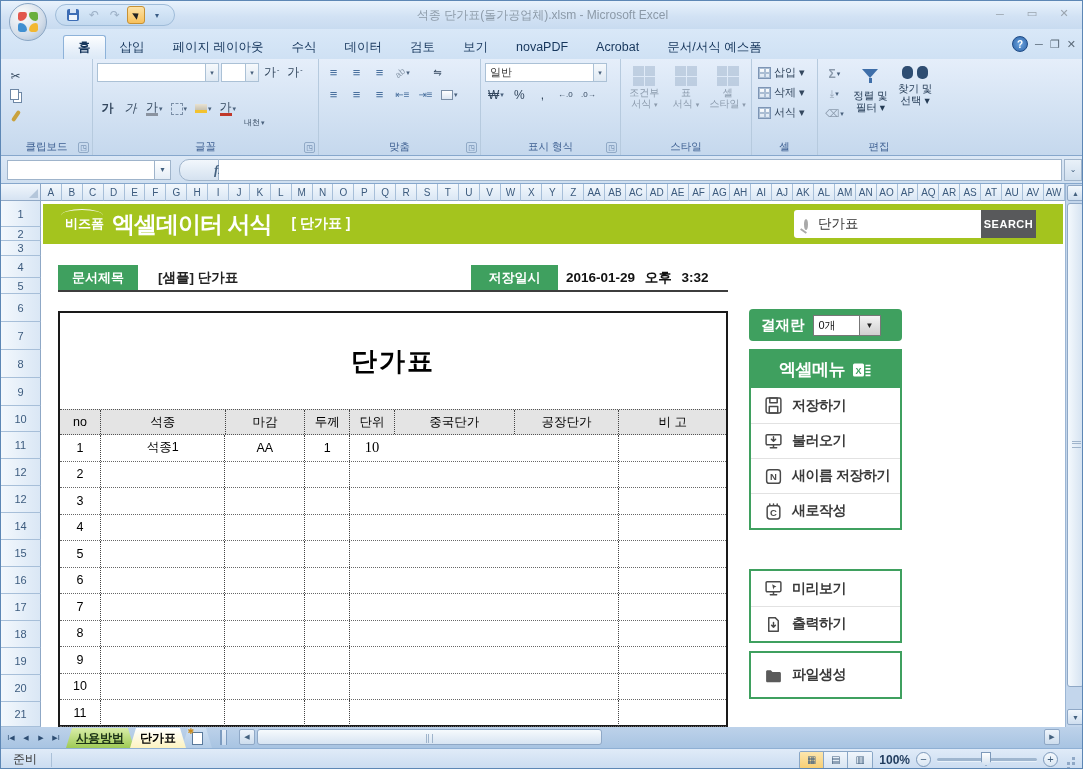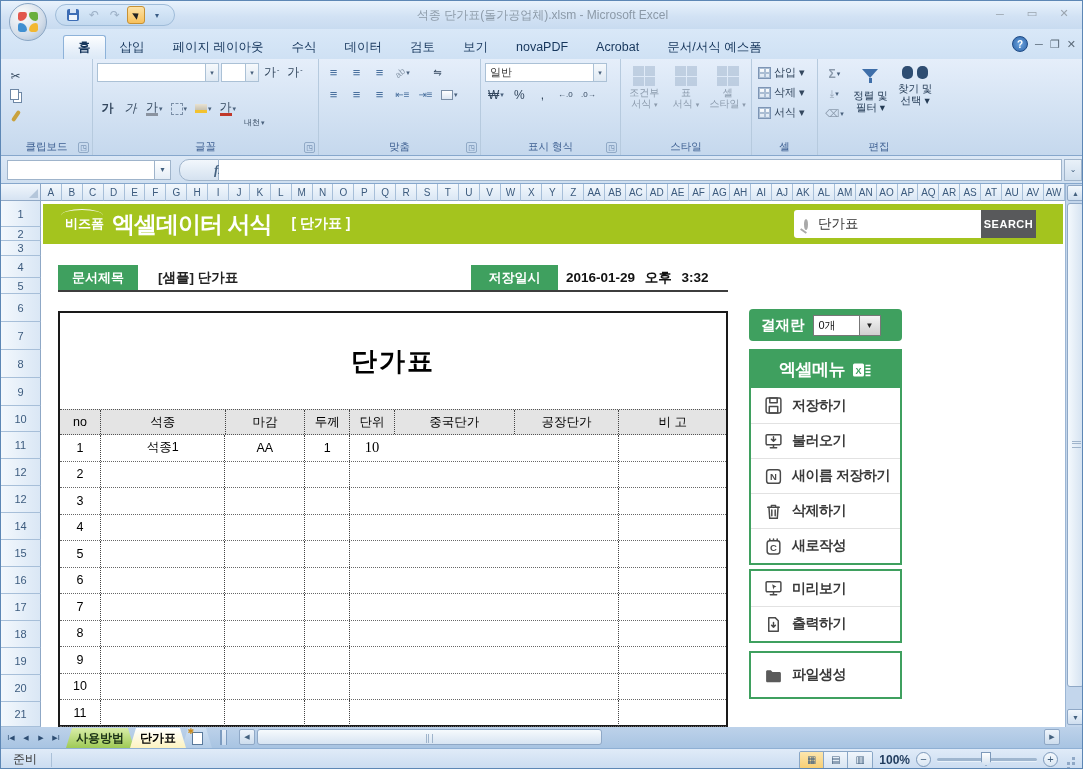--- a/index.html
+++ b/index.html
@@ -212,21 +212,21 @@
     box-shadow:0 -4px 0 #9fb4cb,0 -2px 0 #9fb4cb,0 0 0 #9fb4cb,0 2px 0 #9fb4cb; }
 
   
   .tabsrow { position:absolute; left:0; top:726px; width:1083px; height:21px;
     background:linear-gradient(#bdd2ea,#a8c4e2); display:flex; align-items:stretch; }
   .tabnav { display:flex; align-items:center; gap:1px; padding:0 3px; }
   .tn-btn { width:14px; height:15px; font-size:7px; color:#2d4d72; display:flex; align-items:center;
     justify-content:center; }
   .stab { display:flex; align-items:center; padding:0 10px; font-size:12px; color:#1c3317; font-weight:bold;
     clip-path:polygon(6px 0, calc(100% - 6px) 0, 100% 100%, 0 100%); margin-right:-4px; height:20px; margin-top:1px; }
-  .stab.usage { background:linear-gradient(#d8eda8,#9fca56); }
+  .stab.usage { background:linear-gradient(#d8eda8,#9fca56);text-decoration:underline; }
   .stab.active { background:linear-gradient(#ffffff,#fdf3c0); color:#000; z-index:2; }
   .newtab { width:30px; display:flex; align-items:center; justify-content:center; height:20px; margin-top:1px;
     background:linear-gradient(#cfe0f2,#b3cce7); clip-path:polygon(6px 0, calc(100% - 6px) 0, 100% 100%, 0 100%); }
   .newsheet-ico { width:11px; height:13px; background:#fff; border:1px solid #5a7a9c; position:relative; }
   .newsheet-ico::before { content:"✱"; position:absolute; left:-5px; top:-6px; font-size:8px; color:#c98a1e; }
   .tab-split { width:7px; height:15px; margin:3px 2px 0 8px; border-left:2px solid #7d9cc0;
     background:linear-gradient(#e8eff8,#cbdcEF); border-right:1px solid #7d9cc0; }
   .hscroll { position:relative; flex:1; margin:2px 2px 2px 0; }
   .hs-btn { position:absolute; top:0; width:16px; height:16px; background:linear-gradient(#eef4fb,#cddded);
     border:1px solid #8fa8c6; border-radius:2px; font-size:7px; color:#44617f; display:flex; align-items:center;
@@ -854,30 +854,20 @@
                 <svg width="19" height="19" viewBox="0 0 18 18" fill="none" stroke="#4a4a4a" stroke-width="1.4" stroke-linecap="round" stroke-linejoin="round">
                   <rect x="2.5" y="2.5" width="13" height="13" rx="2.5"></rect>
                   <text x="9" y="12.5" text-anchor="middle" font-size="9" font-weight="bold" fill="#4a4a4a" stroke="none">N</text>
                 </svg>
               </span>
               <span class="mi-label">새이름 저장하기</span>
             </div>
             <div class="menu-item">
               <span class="mi-icon">
                 <svg width="19" height="19" viewBox="0 0 18 18" fill="none" stroke="#4a4a4a" stroke-width="1.4" stroke-linecap="round" stroke-linejoin="round">
-                  <path d="M3.5 5h11M7 5V3.2h4V5"></path>
-                  <path d="M4.7 5l.7 10.5h7.2L13.3 5"></path>
-                  <path d="M7.4 7.5v5.5M10.6 7.5v5.5"></path>
-                </svg>
-              </span>
-              <span class="mi-label">삭제하기</span>
-            </div>
-            <div class="menu-item">
-              <span class="mi-icon">
-                <svg width="19" height="19" viewBox="0 0 18 18" fill="none" stroke="#4a4a4a" stroke-width="1.4" stroke-linecap="round" stroke-linejoin="round">
                   <rect x="3" y="3.5" width="12" height="12.5" rx="2.5"></rect>
                   <text x="9" y="13" text-anchor="middle" font-size="9" font-weight="bold" fill="#4a4a4a" stroke="none">C</text>
                   <path d="M5.5 1.8v1.4M9 1.8v1.4M12.5 1.8v1.4"></path>
                 </svg>
               </span>
               <span class="mi-label">새로작성</span>
             </div>
           </div>
       </div>
       <div class="panel panel2" id="menu-group-1">

